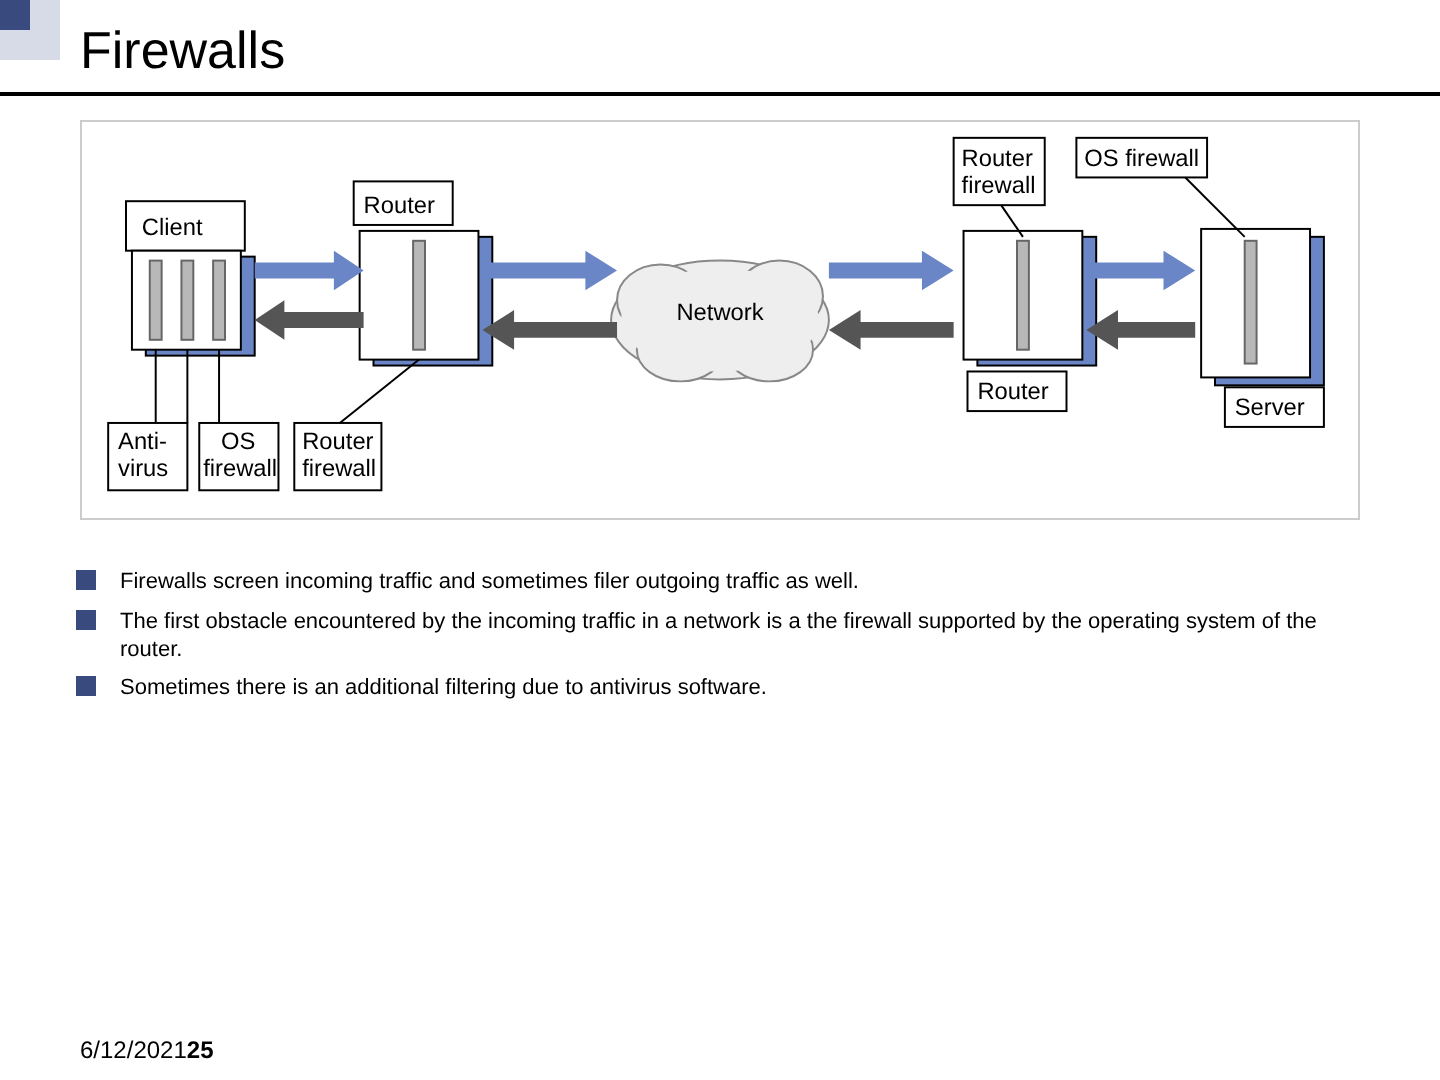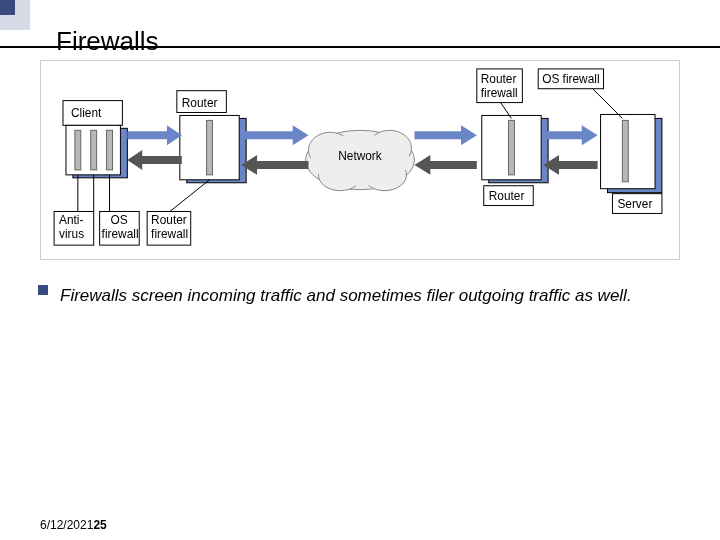--- a/index.html
+++ b/index.html
@@ -13,21 +13,21 @@
     position: relative;
     overflow: hidden;
   }
   .title-bar {
     position: absolute;
     top: 0; left: 0;
     width: 100%;
     padding: 10px 0 6px 40px;
   }
   .title-bar h1 {
-    margin: 16px;
+    margin: 0;
     font-size: 26px;
     font-weight: 400;
   }
   .accent {
     position: absolute;
     top: 0; left: 0;
     width: 30px; height: 30px;
     background: #d7dbe8;
   }
   .accent-inner {
@@ -52,23 +52,22 @@
   .diagram svg { width: 100%; height: 100%; }
   .lbl { font: 12px Arial; fill: #000; }
   .box { fill: none; stroke: #000; stroke-width: 1; }
 
   .bullets {
     position: absolute;
     top: 285px; left: 38px; right: 30px;
   }
   .bullets li {
     margin-bottom: 6px;
-    font-size: 17px;
+    font-size: 11px;
     line-height: 1.25;
-    font-style: italic;
   }
   .bullets ul { list-style: none; padding: 0; margin: 0; }
   .sq {
     display: inline-block;
     width: 10px; height: 10px;
     background: #394a7f;
     margin-right: 12px;
     vertical-align: 2px;
     flex-shrink: 0;
   }
@@ -176,19 +175,27 @@
   <line x1="555" y1="28" x2="585" y2="58" stroke="#000"></line>
 </svg>
 </div>
 
 <div class="bullets">
   <ul>
     <li>
         <span class="sq"></span>
         <span class="txt">Firewalls screen incoming traffic and sometimes filer outgoing traffic as well.</span>
       </li>
+    <li>
+        <span class="sq"></span>
+        <span class="txt">The first obstacle encountered by the incoming traffic in a network is a the firewall supported by the operating system of the router.</span>
+      </li>
+    <li>
+        <span class="sq"></span>
+        <span class="txt">Sometimes there is an additional filtering due to antivirus software.</span>
+      </li>
   </ul>
 </div>
 
 <div class="footer">
   <div class="date">6/12/2021</div>
   <div class="page">25</div>
 </div>
 
 </body></html>

